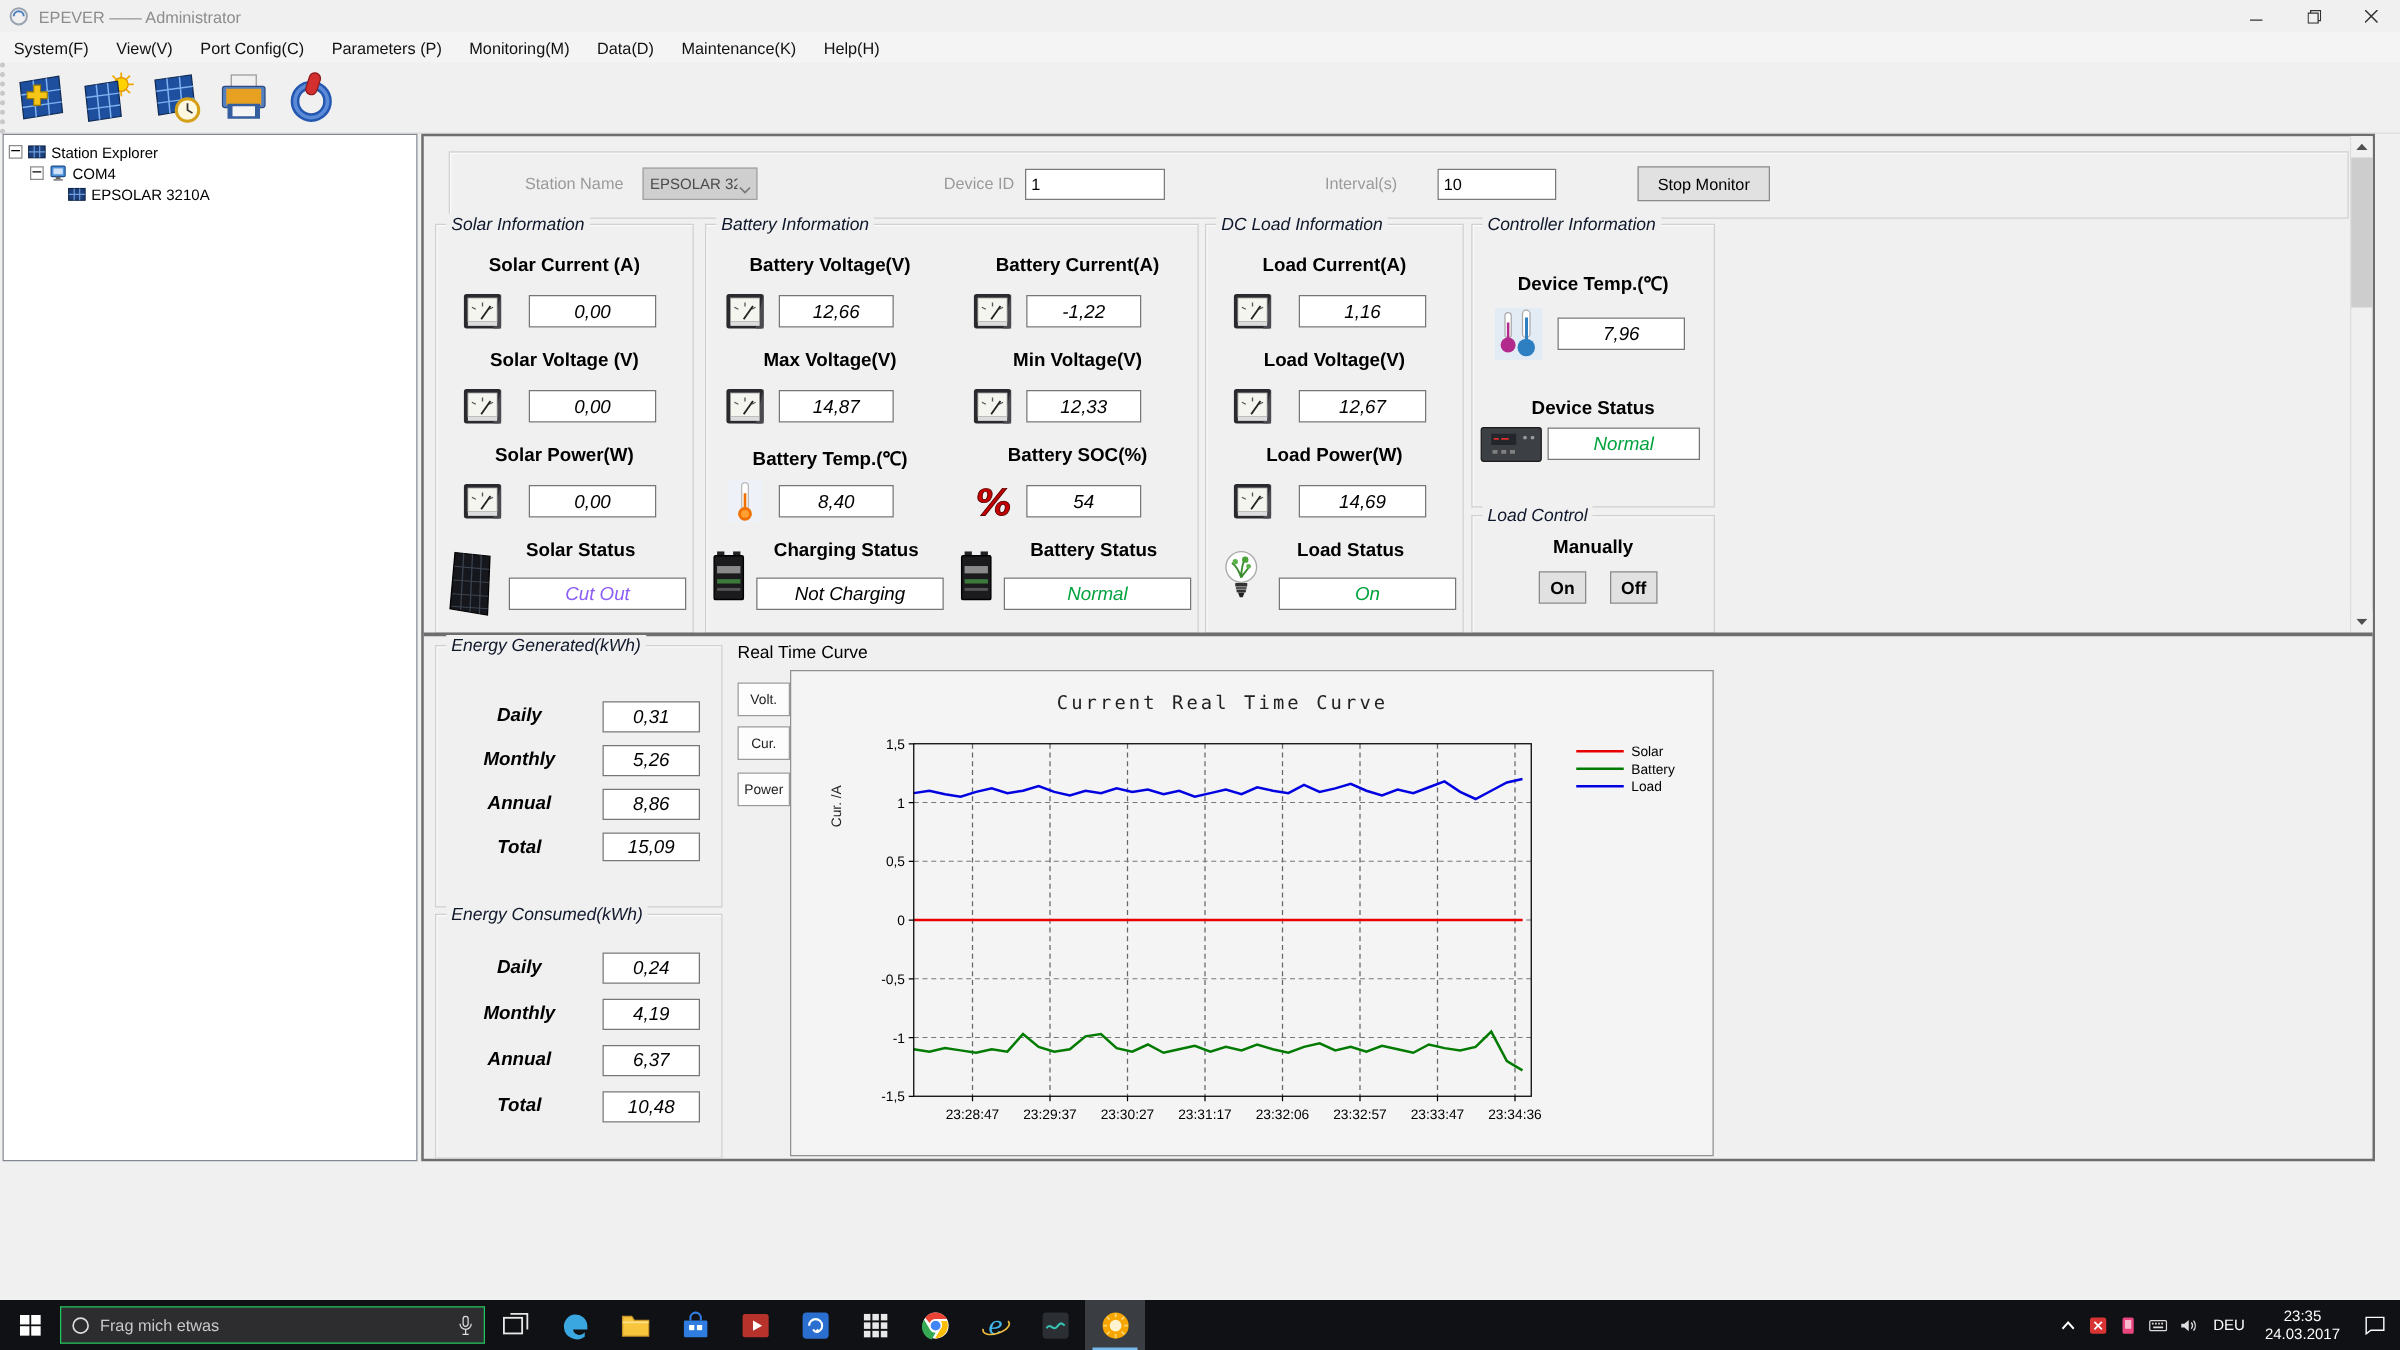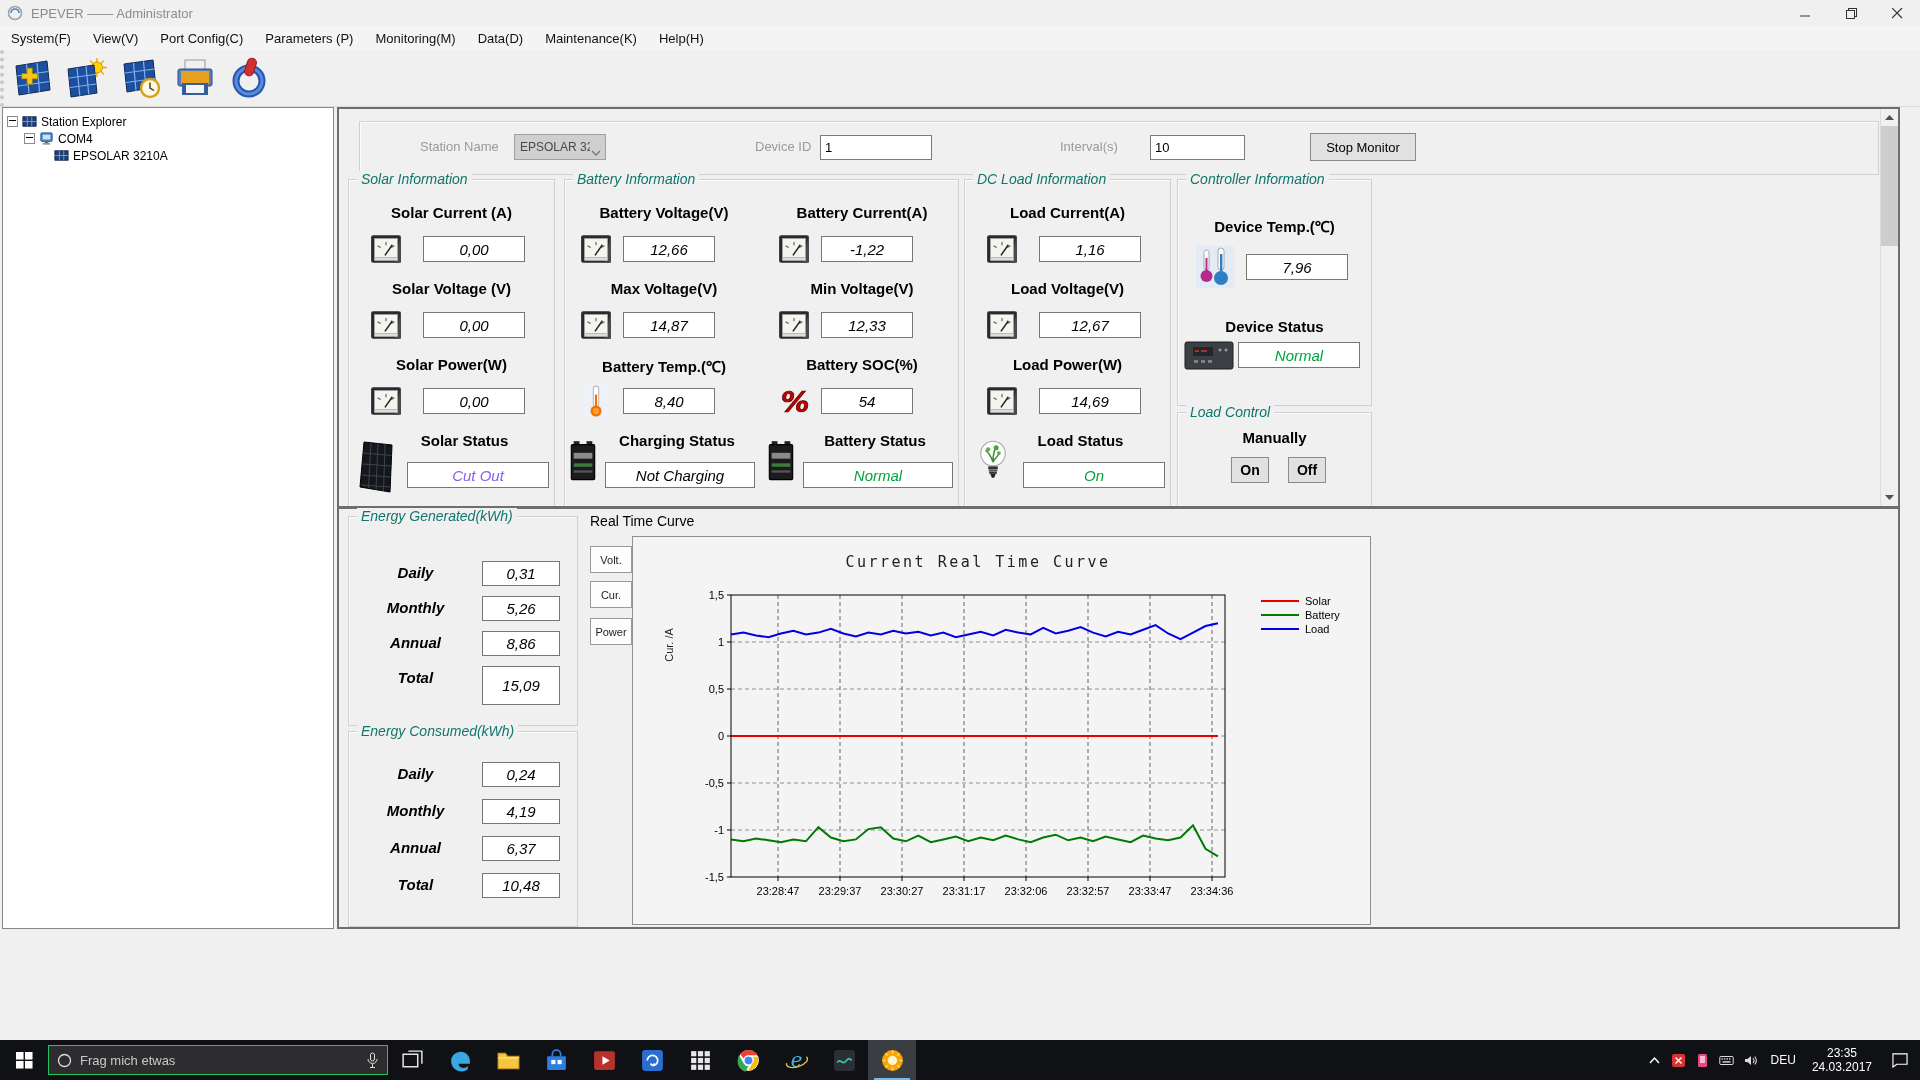--- a/index.html
+++ b/index.html
@@ -22,21 +22,21 @@
   
   #tree-panel{position:absolute;left:2px;top:107px;width:332px;height:822px;background:#fff;border:1px solid #828790;padding-top:5px;box-sizing:border-box;}
   .tree-row{display:flex;align-items:center;height:17px;font-size:12px;color:#000;}
   .expbox{width:9px;height:9px;background:#fff;border:1px solid #8c8c8c;position:relative;flex:none;margin-right:4px;}
   .expbox i{position:absolute;left:1px;right:1px;top:3px;height:1px;background:#000;}
   .tree-icon{width:15px;height:15px;flex:none;margin-right:4px;}
   .tree-icon svg{width:100%;height:100%;display:block;}
   
   #main{position:absolute;left:337px;top:107px;width:1563px;height:822px;background:#f0f0f0;border:2px solid #6e6e6e;box-sizing:border-box;}
   .gbox{position:absolute;border:1px solid #d0d0d0;box-shadow:1px 1px 0 #fbfbfb inset;}
-  .gtitle{position:absolute;top:-9px;left:8px;background:#f0f0f0;padding:0 4px;font-style:italic;font-size:14px;color:#0f766e;white-space:nowrap;}
+  .gtitle{position:absolute;top:-9px;left:8px;background:#f0f0f0;padding:0 4px;font-style:italic;font-size:14px;color:#0f172a;white-space:nowrap;}
   .blabel{position:absolute;font-weight:bold;font-size:15px;text-align:center;color:#000;white-space:nowrap;}
   .vbox{position:absolute;background:#fff;border:1px solid #767676;display:flex;align-items:center;justify-content:center;font-style:italic;font-size:15px;color:#000;box-sizing:border-box;}
   .icon{position:absolute;}
   .icon svg{width:100%;height:100%;display:block;}
   .dimlabel{position:absolute;color:#9a9a9a;font-size:13px;white-space:nowrap;}
   .tin{position:absolute;border:1px solid #7a7a7a;background:#fff;font-size:13px;padding:0 4px;font-family:inherit;box-sizing:border-box;}
   .btn{position:absolute;background:#e1e1e1;border:1px solid #8a8a8a;display:flex;align-items:center;justify-content:center;font-size:13px;color:#000;box-sizing:border-box;}
   #divider{position:absolute;left:0;top:397px;width:1559px;height:3px;background:#6e6e6e;}
   
   #vscroll{position:absolute;left:1541px;top:0;width:17px;height:397px;background:#f0f0f0;border-left:1px solid #dcdcdc;}
@@ -477,21 +477,21 @@
     <div id="lower">
       <div id="energy-gen" class="gbox" style="left:9px;top:7px;width:228px;height:208px;">
         <span class="gtitle">Energy Generated(kWh)</span>
       <div class="blabel" style="left: 14px; top: 47px; width: 105px; font-style: italic;">Daily</div>
           <div class="vbox" style="left: 133px; top: 44px; width: 78px; height: 25px;">0,31</div>
           <div class="blabel" style="left: 14px; top: 82px; width: 105px; font-style: italic;">Monthly</div>
           <div class="vbox" style="left: 133px; top: 79px; width: 78px; height: 25px;">5,26</div>
           <div class="blabel" style="left: 14px; top: 117px; width: 105px; font-style: italic;">Annual</div>
           <div class="vbox" style="left: 133px; top: 114px; width: 78px; height: 25px;">8,86</div>
           <div class="blabel" style="left: 14px; top: 152px; width: 105px; font-style: italic;">Total</div>
-          <div class="vbox" style="left: 133px; top: 149px; width: 78px; height: 39px;">15,09</div>
+          <div class="vbox" style="left: 133px; top: 149px; width: 78px; height: 23px;">15,09</div>
         </div>
       <div id="energy-con" class="gbox" style="left:9px;top:222px;width:228px;height:194px;">
         <span class="gtitle">Energy Consumed(kWh)</span>
       <div class="blabel" style="left: 14px; top: 33px; width: 105px; font-style: italic;">Daily</div>
           <div class="vbox" style="left: 133px; top: 30px; width: 78px; height: 25px;">0,24</div>
           <div class="blabel" style="left: 14px; top: 70px; width: 105px; font-style: italic;">Monthly</div>
           <div class="vbox" style="left: 133px; top: 67px; width: 78px; height: 25px;">4,19</div>
           <div class="blabel" style="left: 14px; top: 107px; width: 105px; font-style: italic;">Annual</div>
           <div class="vbox" style="left: 133px; top: 104px; width: 78px; height: 25px;">6,37</div>
           <div class="blabel" style="left: 14px; top: 144px; width: 105px; font-style: italic;">Total</div>

